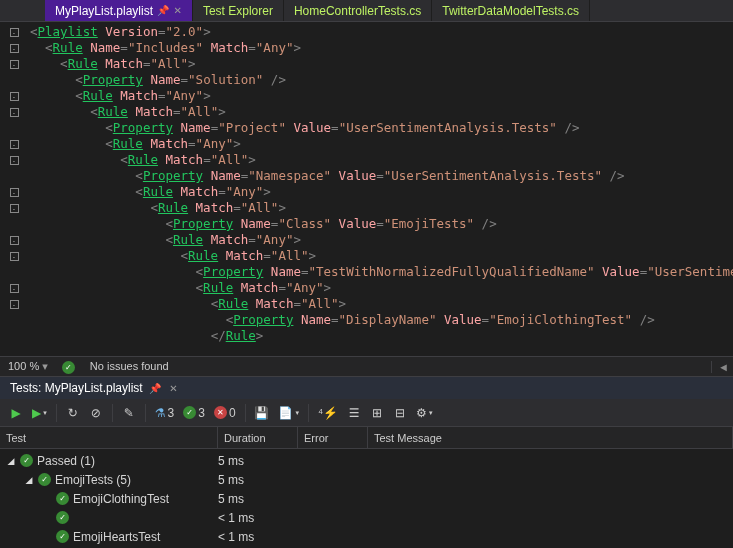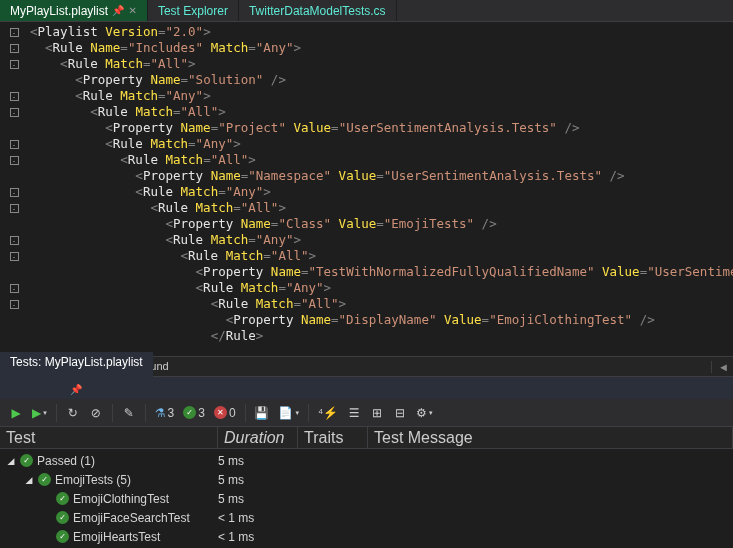--- a/index.html
+++ b/index.html
@@ -18,31 +18,32 @@
   
   .tabstrip {
     display: flex;
     background: #2d2d30;
     border-bottom: 1px solid #3e3e42;
     height: 22px;
     align-items: stretch;
   }
   .tab {
     padding: 3px 10px;
-    color: #5eead4;
+    color: #bef264;
     font-size: 12px;
     cursor: pointer;
     display: flex;
     align-items: center;
     gap: 4px;
     border-right: 1px solid #1e1e1e;
   }
   .tab.active {
-    background: #14532d;
+    background: #4c1d95;
     color: #fff;
+    margin-left: 45px;
   }
   .pin, .close {
     font-size: 10px;
     color: #999;
   }
 
   
   .editor-wrap {
     display: flex;
     flex: 0 0 auto;
@@ -74,22 +75,22 @@
     flex: 1;
     font-family: Consolas, monospace;
     font-size: 12.5px;
     line-height: 16px;
     white-space: pre;
     overflow: hidden;
     padding-top: 2px;
     padding-left: 2px;
   }
   .line { height: 16px; position: relative; }
-  .xml-tag { color: #e5e5e5; }
-  .xml-attr { color: #fde047; }
+  .xml-tag { color: #22c55e; text-decoration: underline; }
+  .xml-attr { color: #fca5a5; }
   .xml-val { color: #ce9178; }
   .xml-brk { color: #808080; }
 
   
   .ed-status {
     height: 20px;
     background: #252526;
     display: flex;
     align-items: center;
     padding: 0 8px;
@@ -114,23 +115,22 @@
     height: 22px;
     display: flex;
     align-items: center;
   }
   .ptab {
     background: #2a2f3a;
     color: #fff;
     padding: 3px 10px;
     display: flex;
     align-items: center;
-    gap: 15px;
-    font-size: 12px;
-    flex-direction: column;
+    gap: 7px;
+    font-size: 12px;
   }
 
   .toolbar {
     height: 28px;
     background: #2d2d30;
     display: flex;
     align-items: center;
     padding: 0 6px;
     gap: 3px;
     border-bottom: 1px solid #3e3e42;
@@ -169,31 +169,31 @@
     color:#fff; font-size:8px;
   }
 
   .grid-head {
     display: flex;
     height: 22px;
     background: #252526;
     border-bottom: 1px solid #3e3e42;
     align-items: center;
     color: #ccc;
-    font-size: 16px;
+    font-size: 11px;
   }
   .col {
     padding: 0 6px;
     border-right: 1px solid #3e3e42;
     height: 100%;
     display: flex;
     align-items: center;
   }
   .col-test  { width: 218px; }
-  .col-dur   { width: 80px; font-style: italic; }
+  .col-dur   { width: 80px; }
   .col-trait { width: 70px; }
   .col-err   { flex: 1; }
 
   .tree {
     background: #1e1e1e;
     color: #d4d4d4;
     padding: 2px 0;
   }
   .trow {
     display: flex;
@@ -218,20 +218,21 @@
     color: #ddd;
     font-size: 9px;
   }
 </style>
 </head>
 <body>
 
 <div class="tabstrip" id="tabstrip">
     <div class="tab active">MyPlayList.playlist<span class="pin">📌</span><span class="close">✕</span></div>
     <div class="tab">Test Explorer</div>
+    <div class="tab">HomeControllerTests.cs</div>
     <div class="tab">TwitterDataModelTests.cs</div>
   </div>
 
 <div class="editor-wrap">
   <div class="gutter" id="gutter">
       <div class="g-row">
         <div class="g-box">-</div>
       </div>
       <div class="g-row">
         <div class="g-box">-</div>
@@ -325,21 +326,21 @@
   <div class="tbtn">⁴⚡</div>
   <div class="tbtn">☰</div>
   <div class="tbtn">⊞</div>
   <div class="tbtn">⊟</div>
   <div class="tbtn">⚙<span style="font-size:7px">▾</span></div>
 </div>
 
 <div class="grid-head">
   <div class="col col-test">Test</div>
   <div class="col col-dur">Duration</div>
-  <div class="col col-trait">Traits</div>
+  <div class="col col-trait">Error</div>
   <div class="col col-err">Test Message</div>
 </div>
 
 <div class="tree" id="tree">
     <div class="trow">
       <div class="name" style="padding-left: 6px;">
         <span class="chev">◢</span>
         <span class="pass-ico">✓</span>
         <span>Passed (1)</span>
       </div>
@@ -358,21 +359,20 @@
         <span class="chev"></span>
         <span class="pass-ico">✓</span>
         <span>EmojiClothingTest</span>
       </div>
       <div class="dur">5 ms</div>
     </div>
     <div class="trow">
       <div class="name" style="padding-left: 42px;">
         <span class="chev"></span>
         <span class="pass-ico">✓</span>
-        <span>EmojiFaceSearchTest</span>
       </div>
       <div class="dur">&lt; 1 ms</div>
     </div>
     <div class="trow">
       <div class="name" style="padding-left: 42px;">
         <span class="chev"></span>
         <span class="pass-ico">✓</span>
         <span>EmojiHeartsTest</span>
       </div>
       <div class="dur">&lt; 1 ms</div>

